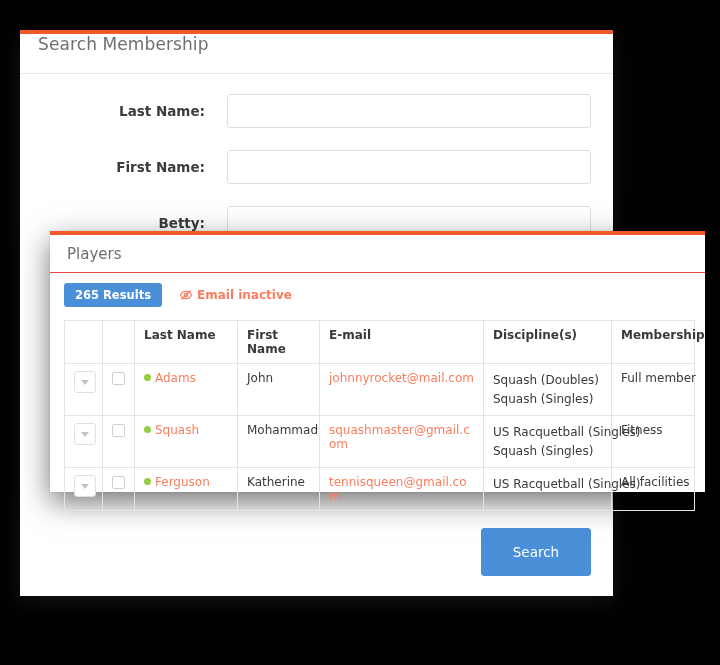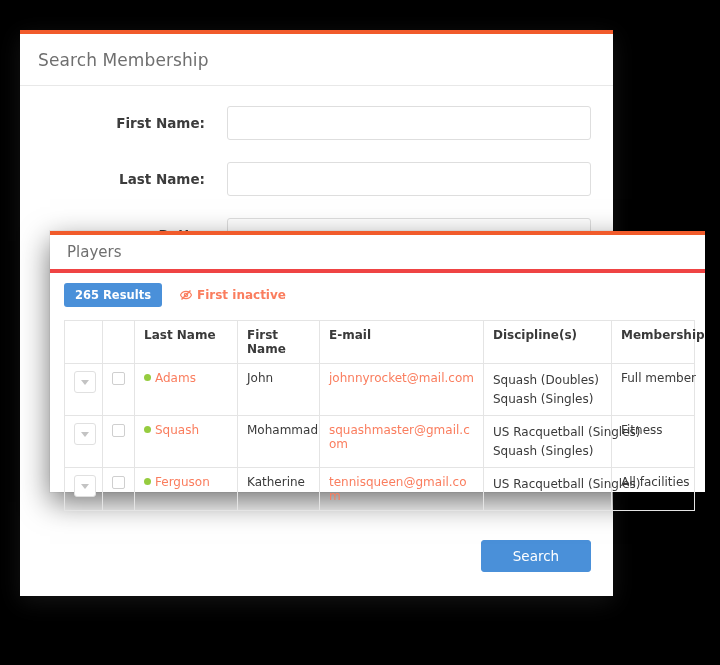--- a/index.html
+++ b/index.html
@@ -29,23 +29,23 @@
     height: 566px;
     background: #ffffff;
     box-shadow: 0 6px 22px rgba(255,255,255,0.08);
   }
   .panel-accent {
     height: 4px;
     width: 100%;
     background: #f15b2b;
   }
   .search-panel .panel-head {
-    height: 52px;
-    display: flex;
-    align-items: center;
+    height: 40px;
+    display: flex;
+    align-items: flex-start;
     padding: 0 18px;
     border-bottom: 1px solid #e8e8e8;
   }
   .search-panel .panel-title {
     font-size: 17px;
     color: #6f6f6f;
     font-weight: 400;
     letter-spacing: .1px;
   }
   .search-body { padding: 20px 22px 0 22px; }
@@ -105,42 +105,42 @@
     justify-content: flex-end;
     padding: 8px 0 0 0;
   }
   .btn-search {
     background: #4a90d9;
     border: 1px solid #4a90d9;
     color: #ffffff;
     font-size: 13.5px;
     border-radius: 3px;
     padding: 0 14px;
-    height: 32px;
+    height: 48px;
     min-width: 110px;
     cursor: pointer;
     font-family: "DejaVu Sans", "Liberation Sans", sans-serif;
   }
 
   
   .players-panel {
     position: absolute;
     left: 50px;
     top: 231px;
     width: 655px;
     height: 261px;
     background: #ffffff;
     box-shadow: 0 10px 28px rgba(0,0,0,0.55), 0 0 0 1px rgba(0,0,0,0.04);
   }
   .players-panel .panel-head {
     height: 38px;
     display: flex;
     align-items: center;
     padding: 0 17px;
-    border-bottom: 4px solid #ef4444;
+    border-bottom: 1px solid #ef4444;
   }
   .players-panel .panel-title {
     font-size: 15px;
     color: #6f6f6f;
     font-weight: 400;
   }
   .toolbar {
     display: flex;
     align-items: center;
     padding: 10px 14px 8px 14px;
@@ -266,26 +266,26 @@
   <div class="search-panel">
     <div class="panel-accent"></div>
 
     <div class="panel-head">
       <span class="panel-title">Search Membership</span>
     </div>
 
     <div class="search-body">
 
       <div class="form-row">
-        <div class="form-label">First Name:</div>
+        <div class="form-label">Last Name:</div>
         <input class="form-control" type="text" placeholder="" style="">
       </div>
 
       <div class="form-row">
-        <div class="form-label">Last Name:</div>
+        <div class="form-label">First Name:</div>
         <input class="form-control" type="text" placeholder="" style="">
       </div>
 
       <div class="form-row">
         <div class="form-label">Betty:</div>
         <input class="form-control" type="text" placeholder="" style="">
       </div>
 
       <div style="height:258px;"></div>
 
@@ -307,21 +307,21 @@
       <span class="badge-results">265 Results</span>
 
       <a class="hide-inactive">
         <span>
           <svg width="12" height="12" viewBox="0 0 16 16" aria-hidden="true">
             <path d="M8 3.2C4.6 3.2 1.8 5.4 0.7 8c1.1 2.6 3.9 4.8 7.3 4.8S14.2 10.6 15.3 8C14.2 5.4 11.4 3.2 8 3.2z" fill="none" stroke="#fa7d5e" stroke-width="1.5"></path>
             <circle cx="8" cy="8" r="2.3" fill="none" stroke="#fa7d5e" stroke-width="1.5"></circle>
             <line x1="2" y1="14" x2="14" y2="2" stroke="#fa7d5e" stroke-width="1.8"></line>
           </svg>
         </span>
-        <span>First inactive</span>
+        <span>Email inactive</span>
       </a>
     </div>
 
     <div class="tbl-wrap">
       <table class="players">
         <colgroup>
           <col class="c-caret">
             <col class="c-check">
             <col class="c-last">
           <col class="c-first">

